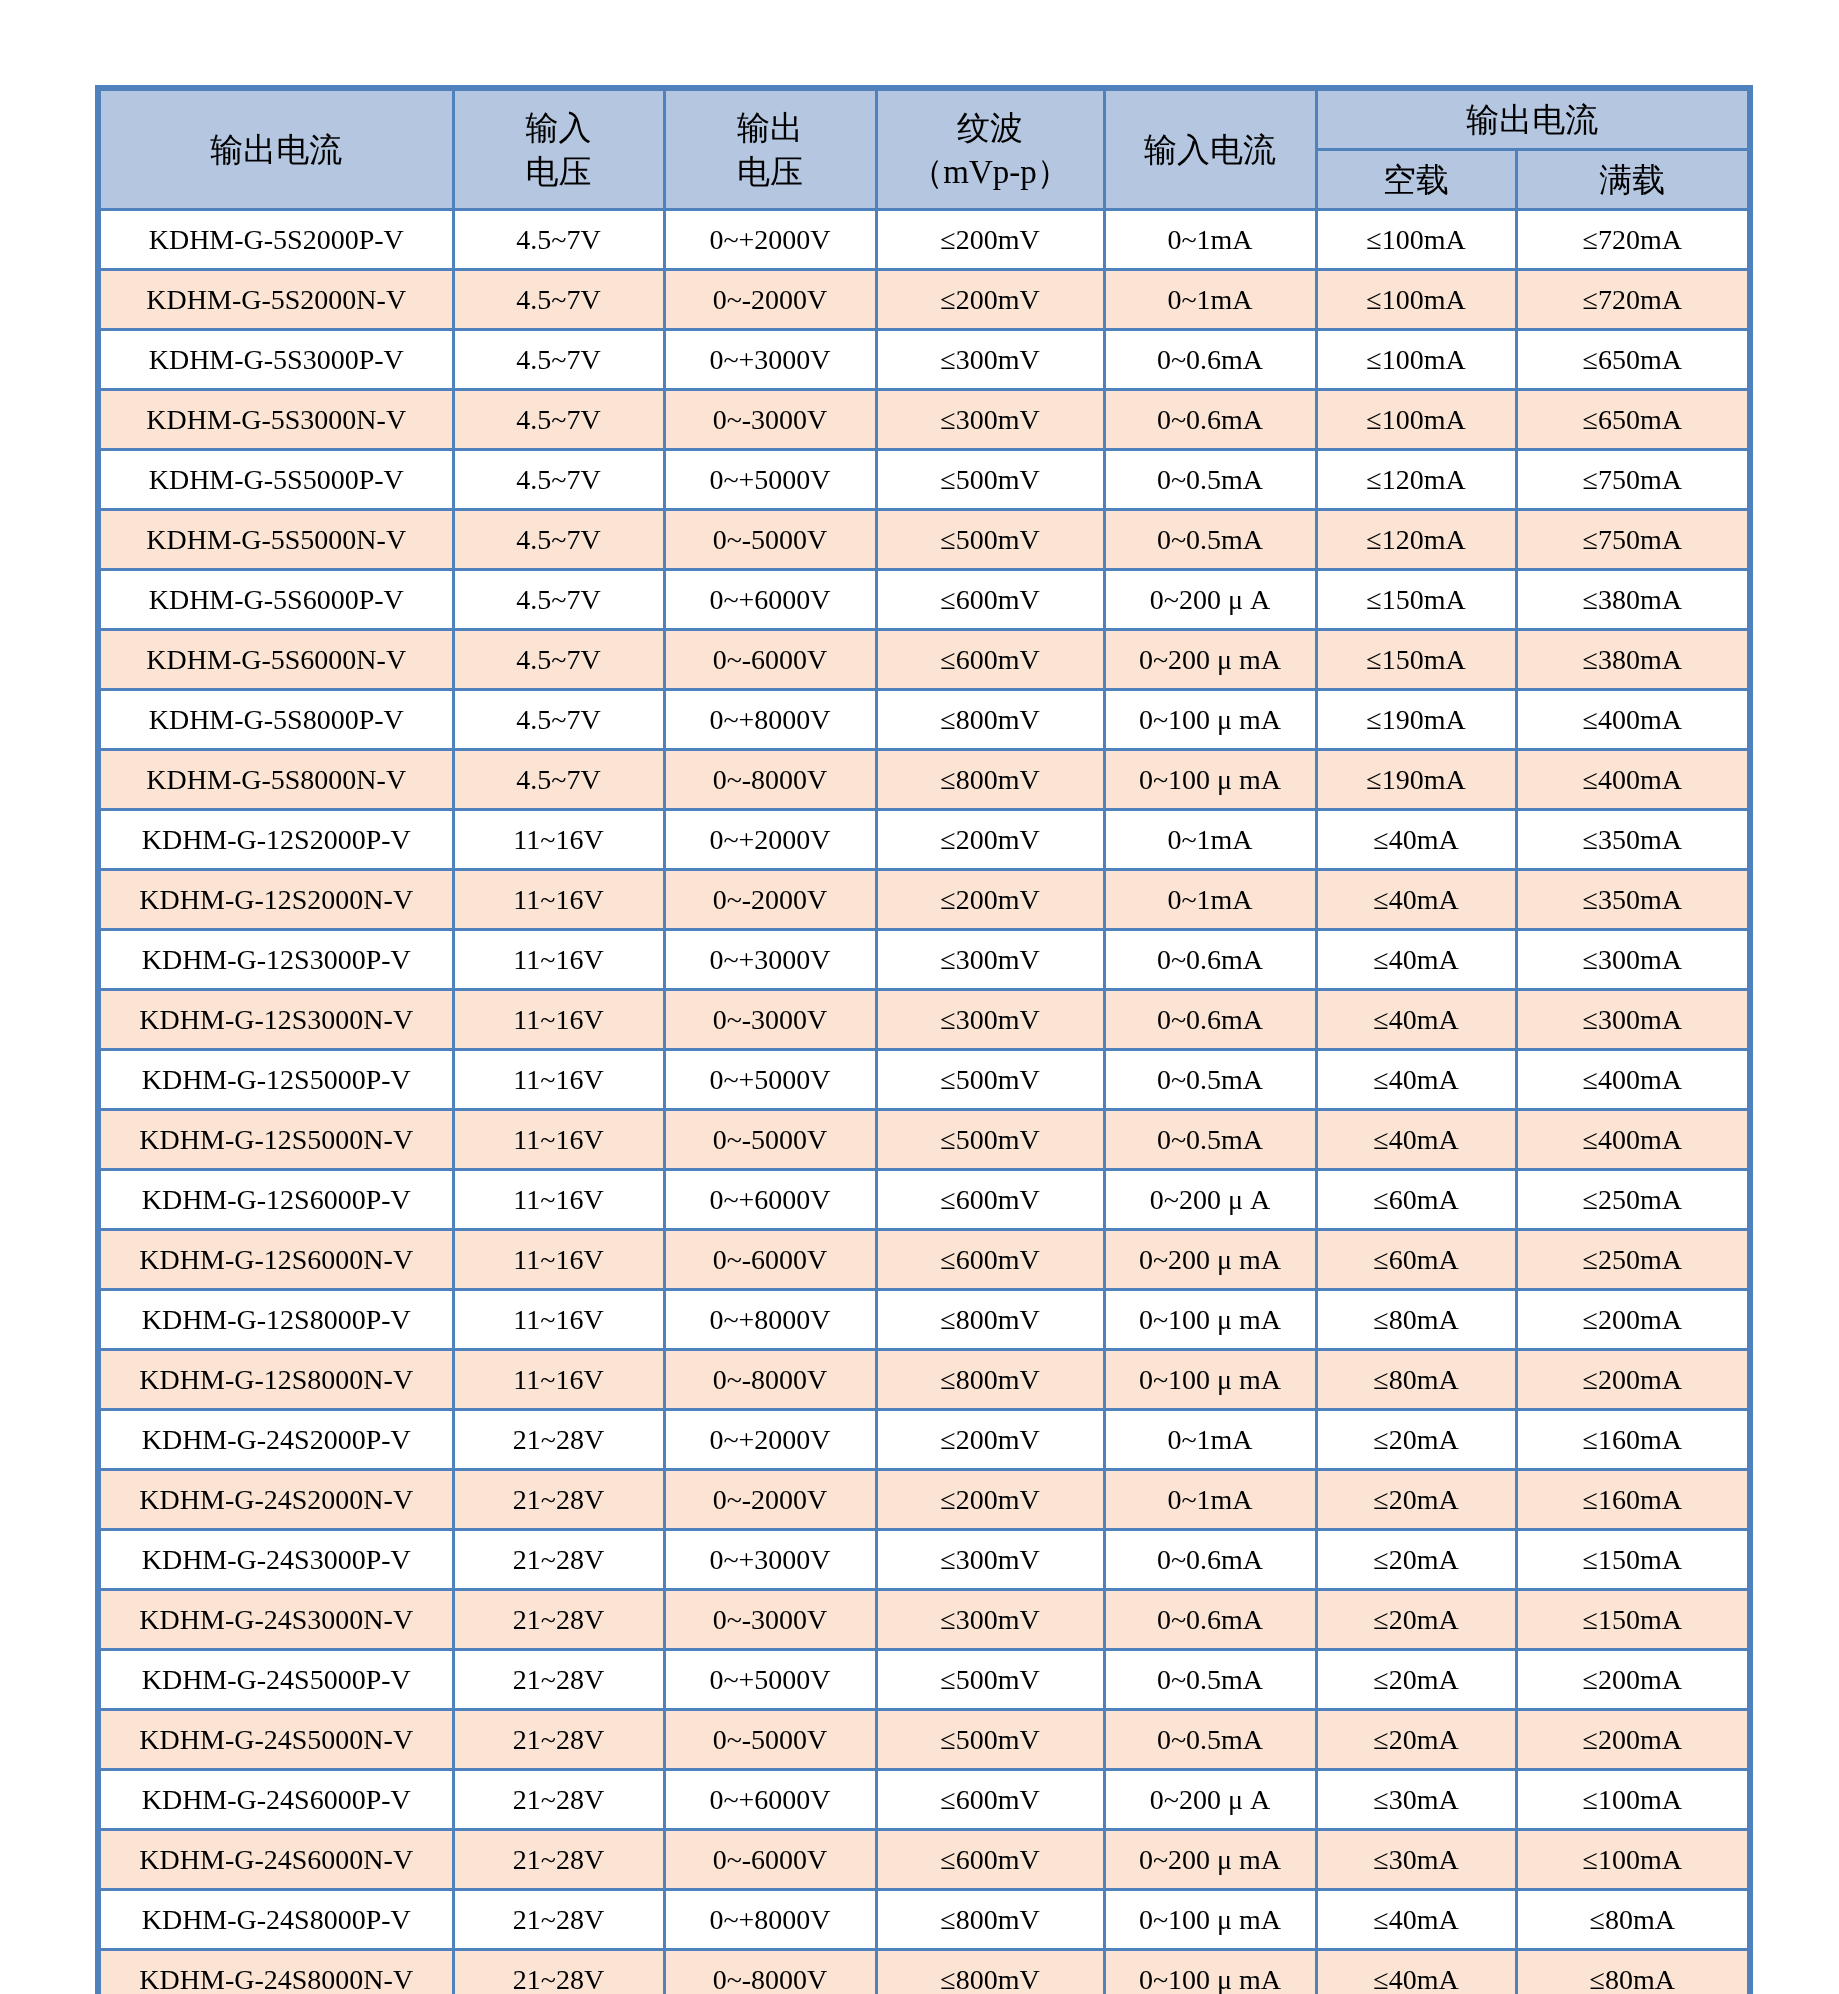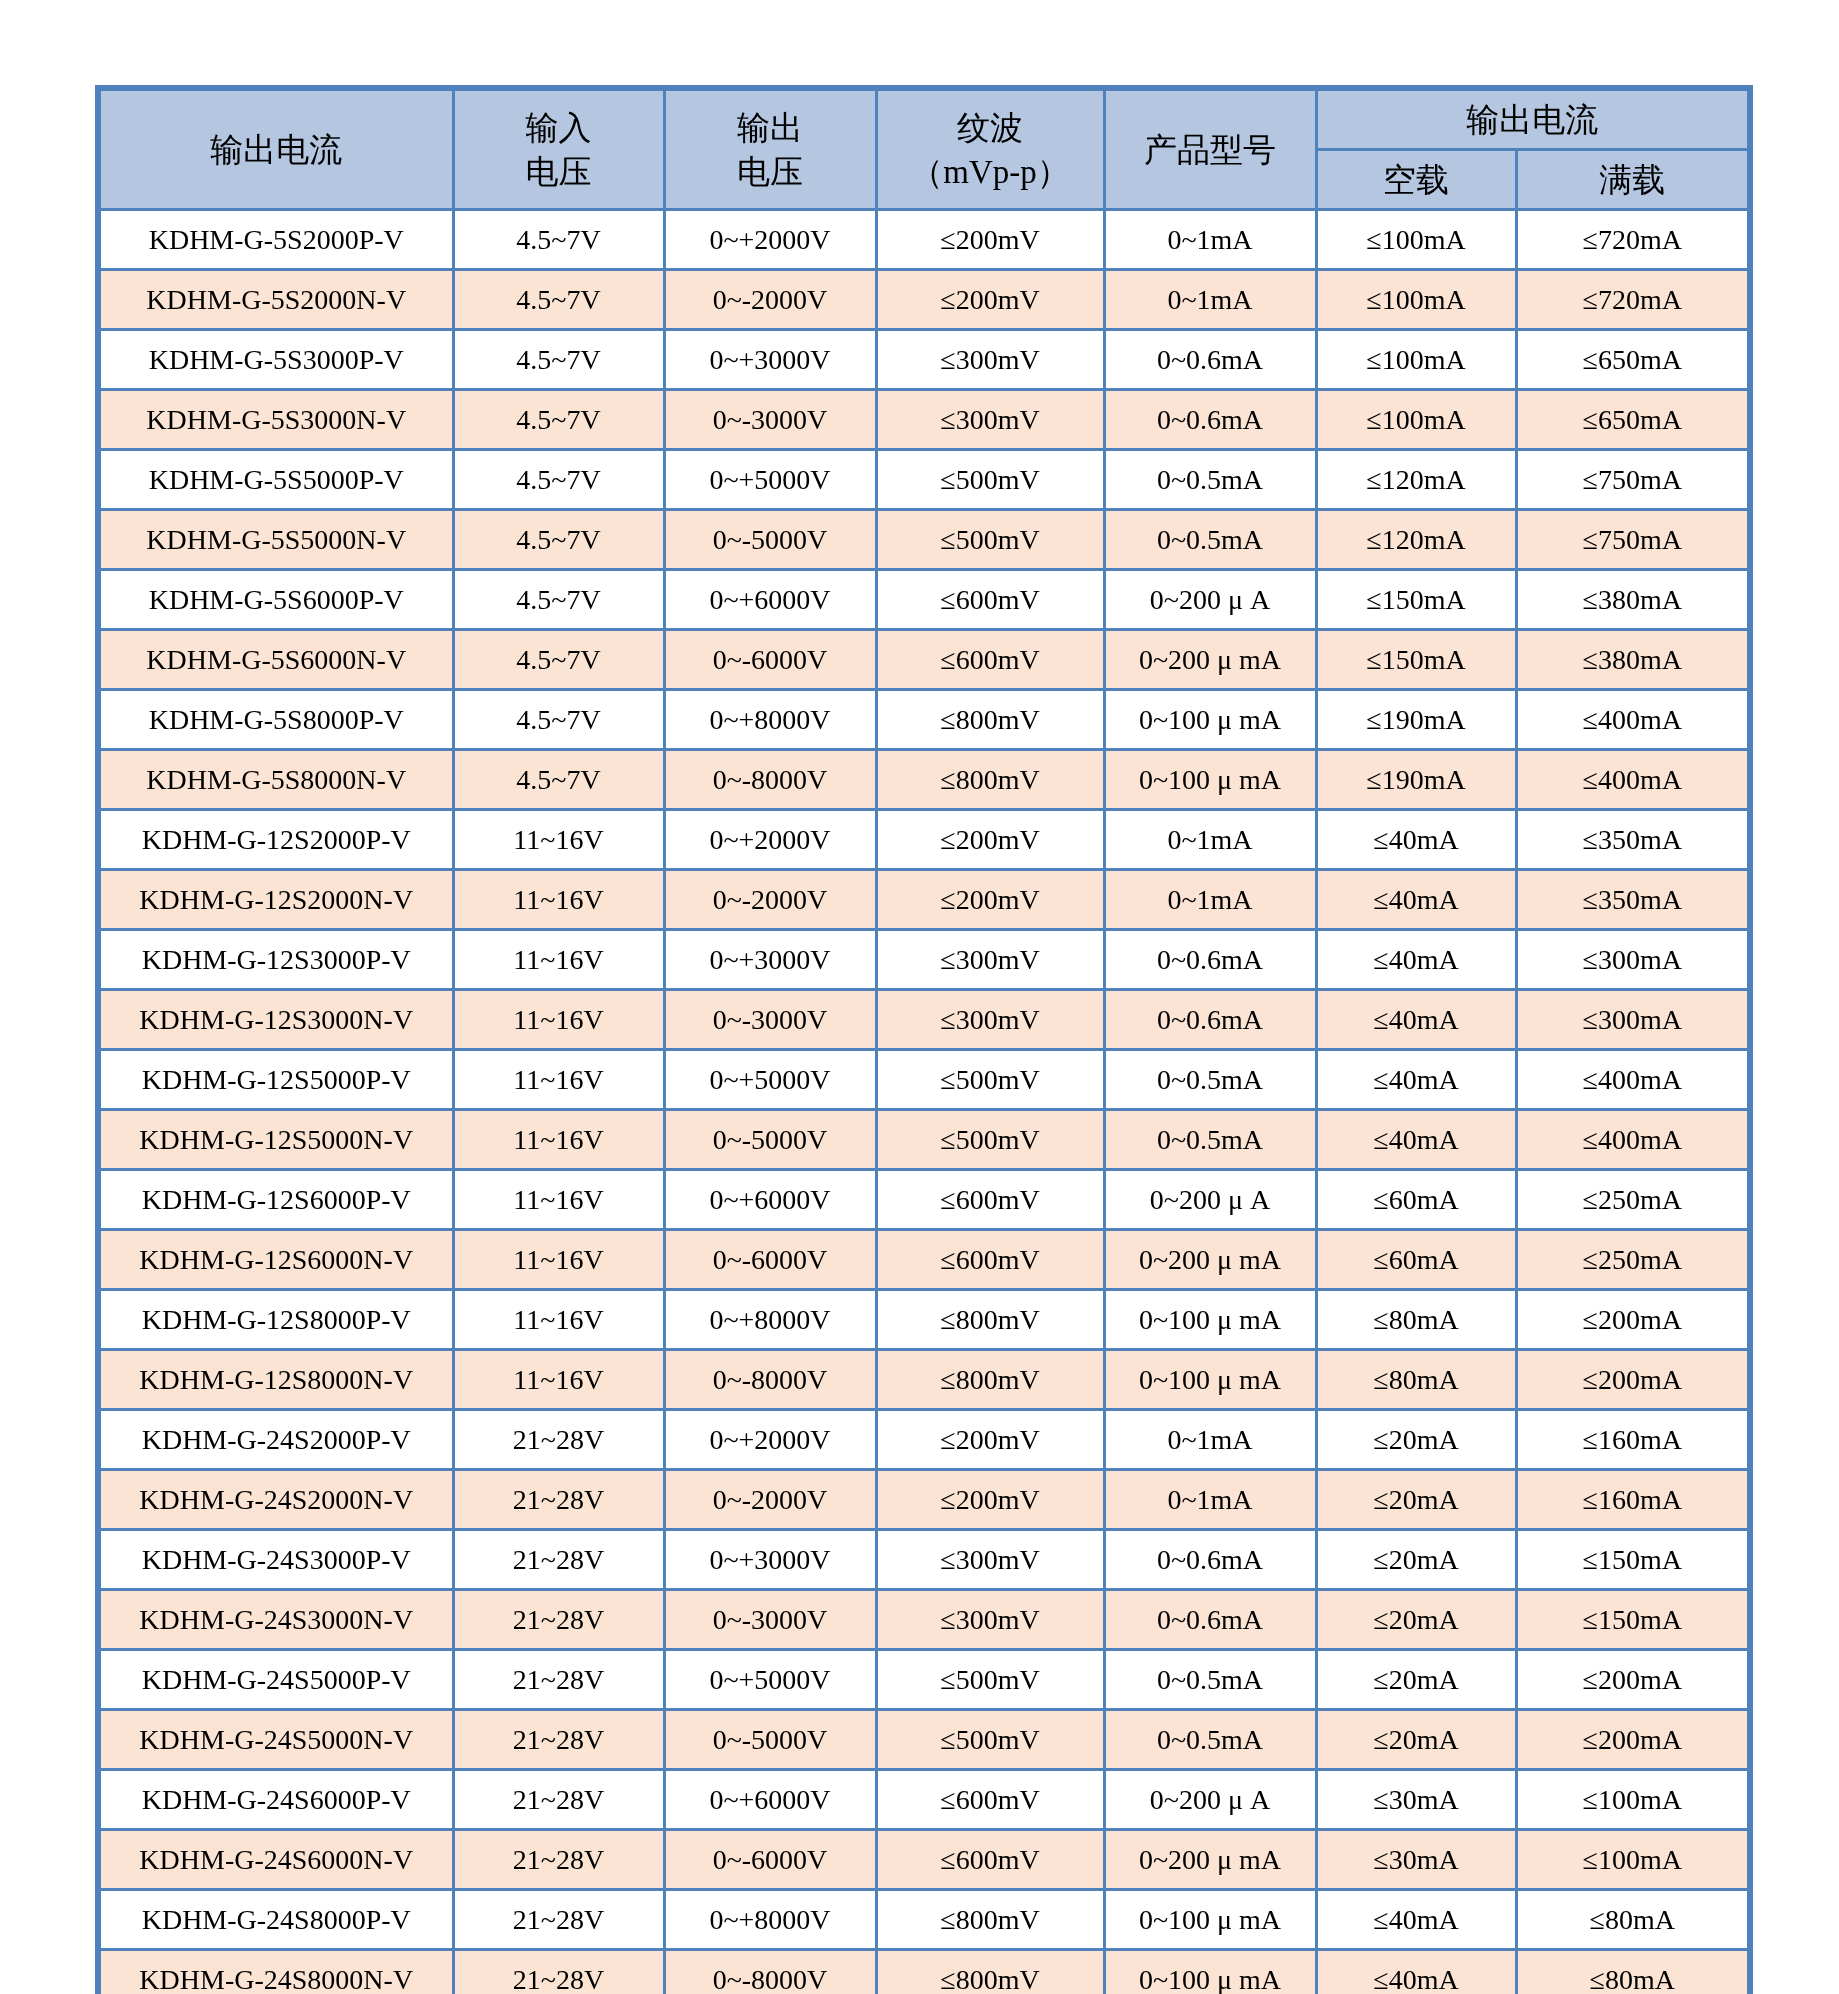--- a/index.html
+++ b/index.html
@@ -70,21 +70,21 @@
         </th>
         <th rowspan="2">
           <span class="hline">输出</span>
           <span class="hline">电压</span>
         </th>
         <th rowspan="2">
           <span class="hline">纹波</span>
           <span class="hline">（mVp-p）</span>
         </th>
         <th rowspan="2">
-          <span class="hline">产品型号</span>
+          <span class="hline">输入电流</span>
         </th>
         <th colspan="2">
           <span class="hline">输出电流</span>
         </th>
       </tr>
       <tr class="h2">
         <th>
           <span class="hline">空载</span>
         </th>
         <th>

